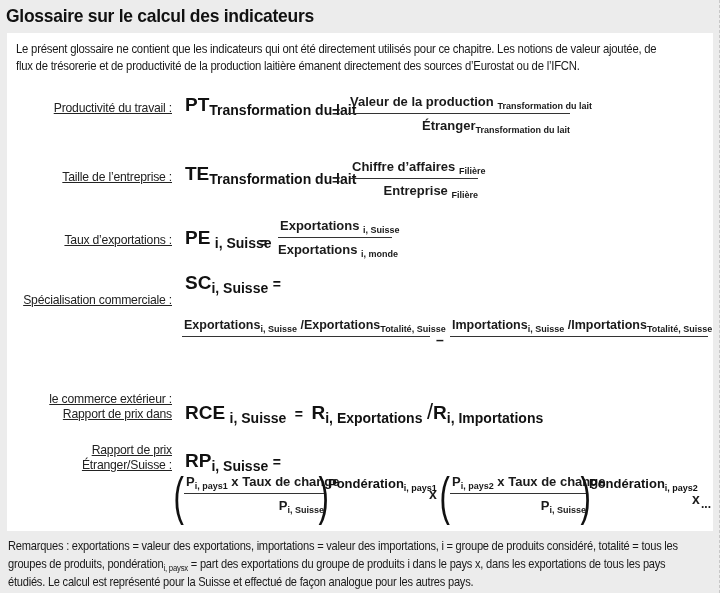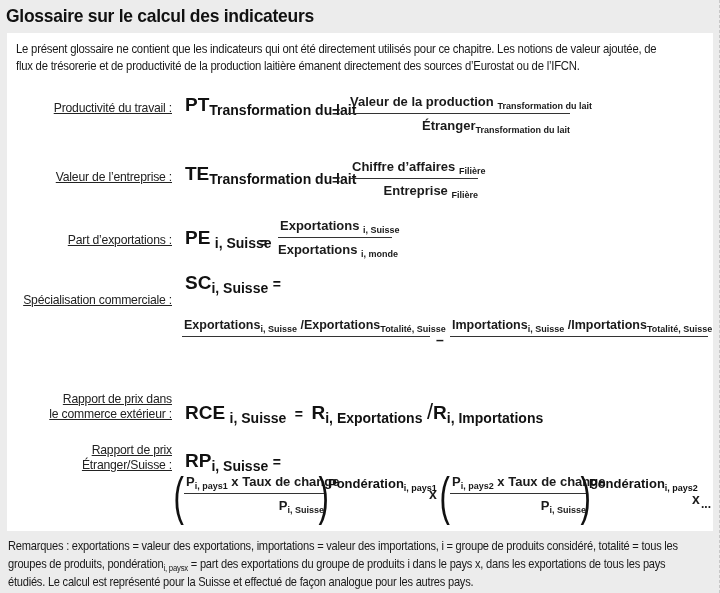--- a/index.html
+++ b/index.html
@@ -34,31 +34,31 @@
 <div class="label" style="top:101px">Productivité du travail :</div>
 <div class="f" style="left:185px;top:94px">
   <span class="big">PT</span><span class="mid" style="position:relative;top:4px">Transformation du lait</span>
 </div>
 <div class="eq" style="left:332px;top:104px">=</div>
 <div class="frac" style="left:348px;top:94px;width:222px">
   <div class="num"><span>Valeur de la production</span> <span class="sub-s">Transformation du lait</span></div>
   <div class="den"><span>Étranger</span><span class="sub-s">Transformation du lait</span></div>
 </div>
 
-<div class="label" style="top:170px">Valeur de l’entreprise :</div>
+<div class="label" style="top:170px">Taille de l’entreprise :</div>
 <div class="f" style="left:185px;top:163px">
   <span class="big">TE</span><span class="mid" style="position:relative;top:4px">Transformation du lait</span>
 </div>
 <div class="eq" style="left:332px;top:172px">=</div>
 <div class="frac" style="left:350px;top:159px;width:128px">
   <div class="num"><span>Chiffre d’affaires</span> <span class="sub-s">Filière</span></div>
   <div class="den"><span>Entreprise</span> <span class="sub-s">Filière</span></div>
 </div>
 
-<div class="label" style="top:233px">Part d’exportations :</div>
+<div class="label" style="top:233px">Taux d’exportations :</div>
 <div class="f" style="left:185px;top:227px">
   <span class="big">PE</span> <span class="mid" style="position:relative;top:4px">i, Suisse</span>
 </div>
 <div class="eq" style="left:259px;top:235px">=</div>
 <div class="frac" style="left:278px;top:218px;width:114px">
   <div class="num"><span>Exportations</span> <span class="sub-s">i, Suisse</span></div>
   <div class="den"><span>Exportations</span> <span class="sub-s">i, monde</span></div>
 </div>
 
 <div class="label" style="top:293px">Spécialisation commerciale :</div>
@@ -67,22 +67,22 @@
 </div>
 <div class="frac" style="left:182px;top:318px;width:248px;font-size:12.5px">
   <div class="num"><span>Exportations</span><span class="sub-s">i, Suisse</span> <span>/Exportations</span><span class="sub-s">Totalité, Suisse</span></div>
 </div>
 <div class="eq" style="left:436px;top:332px">–</div>
 <div class="frac" style="left:450px;top:318px;width:258px;font-size:12.5px">
   <div class="num"><span>Importations</span><span class="sub-s">i, Suisse</span> <span>/Importations</span><span class="sub-s">Totalité, Suisse</span></div>
 </div>
 
 <div class="label" style="top:392px">
+  <div>le commerce extérieur :</div>
   <div>Rapport de prix dans</div>
-  <div>le commerce extérieur :</div>
 </div>
 <div class="f" style="left:185px;top:399px">
   <span class="big">RCE</span> <span class="mid" style="position:relative;top:4px">i, Suisse</span>
   <span class="mid" style="margin:0 4px">=</span>
   <span class="big">R</span><span class="mid" style="position:relative;top:4px">i, Exportations</span>
   <span class="big" style="font-size:22px;font-weight:normal">/</span><span class="big">R</span><span class="mid" style="position:relative;top:4px">i, Importations</span>
 </div>
 
 <div class="label" style="top:443px">
   <div>Rapport de prix</div>

